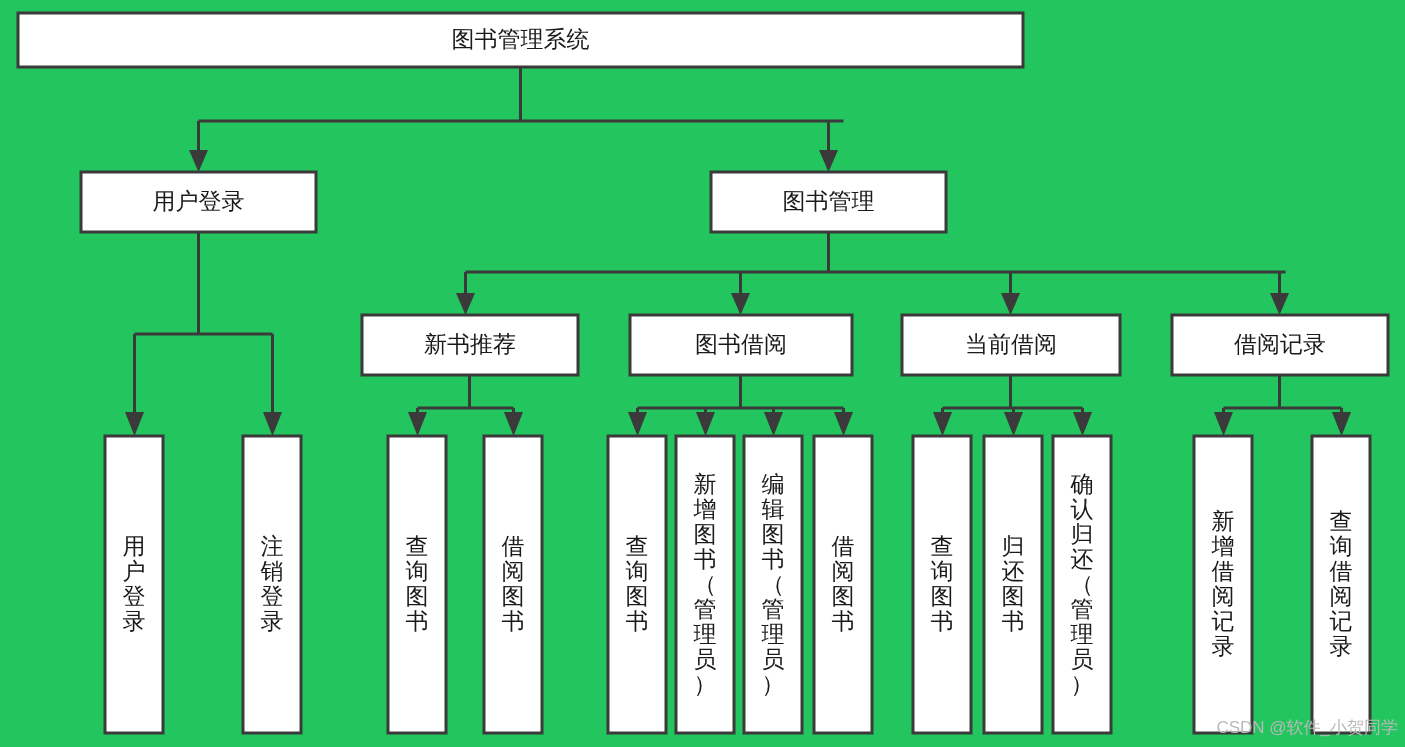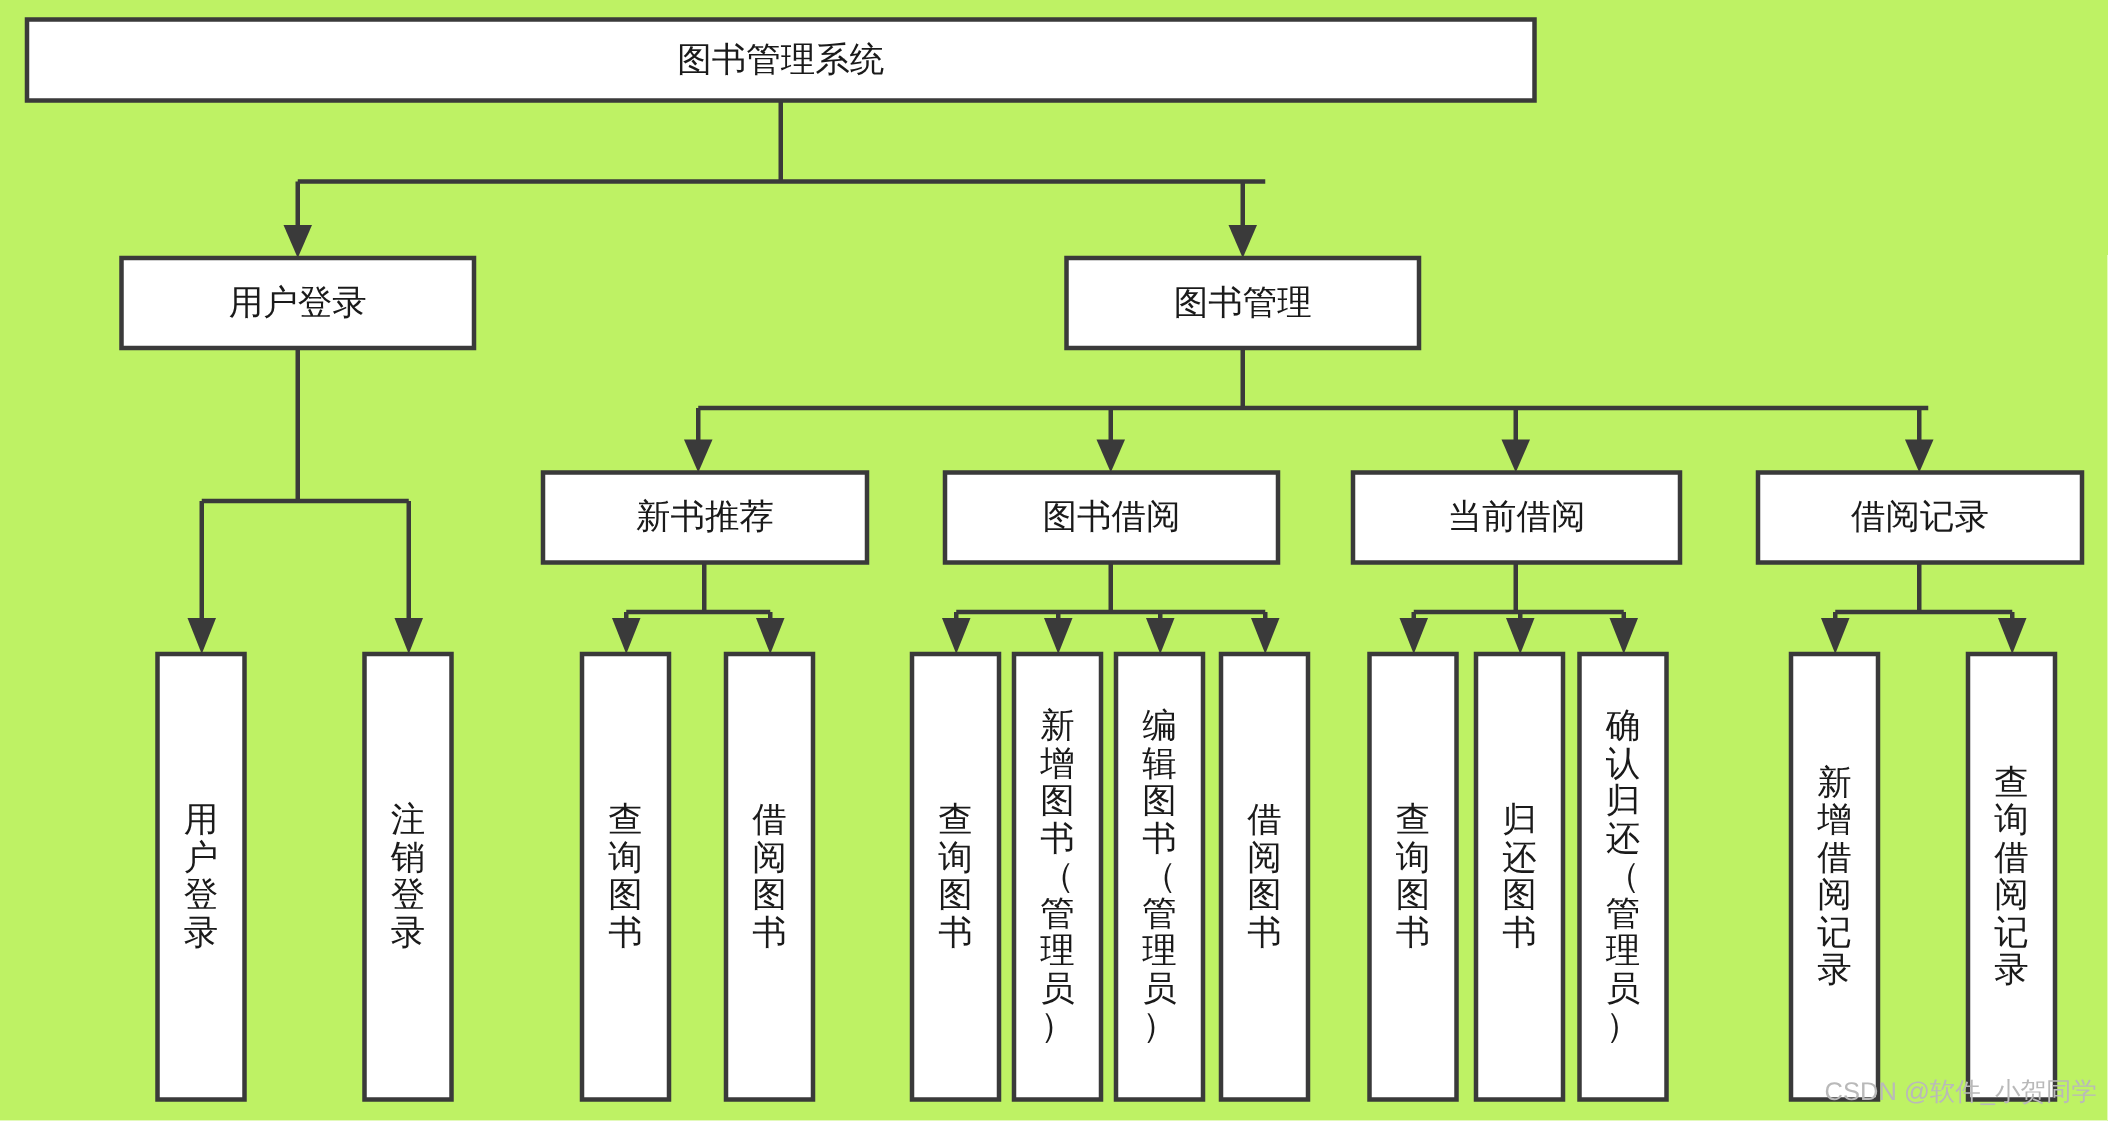--- a/index.html
+++ b/index.html
@@ -8,21 +8,21 @@
     padding: 0;
     background: #ffffff;
   }
   body {
     font-family: "Liberation Sans", "DejaVu Sans", sans-serif;
   }
   #diagram-root {
     position: relative;
     width: 1405px;
     height: 747px;
-    background: #bef264;
+    background: #22c55e;
     overflow: hidden;
   }
   svg.diagram-canvas {
     position: absolute;
     left: 0;
     top: 0;
     width: 1405px;
     height: 747px;
     display: block;
   }

